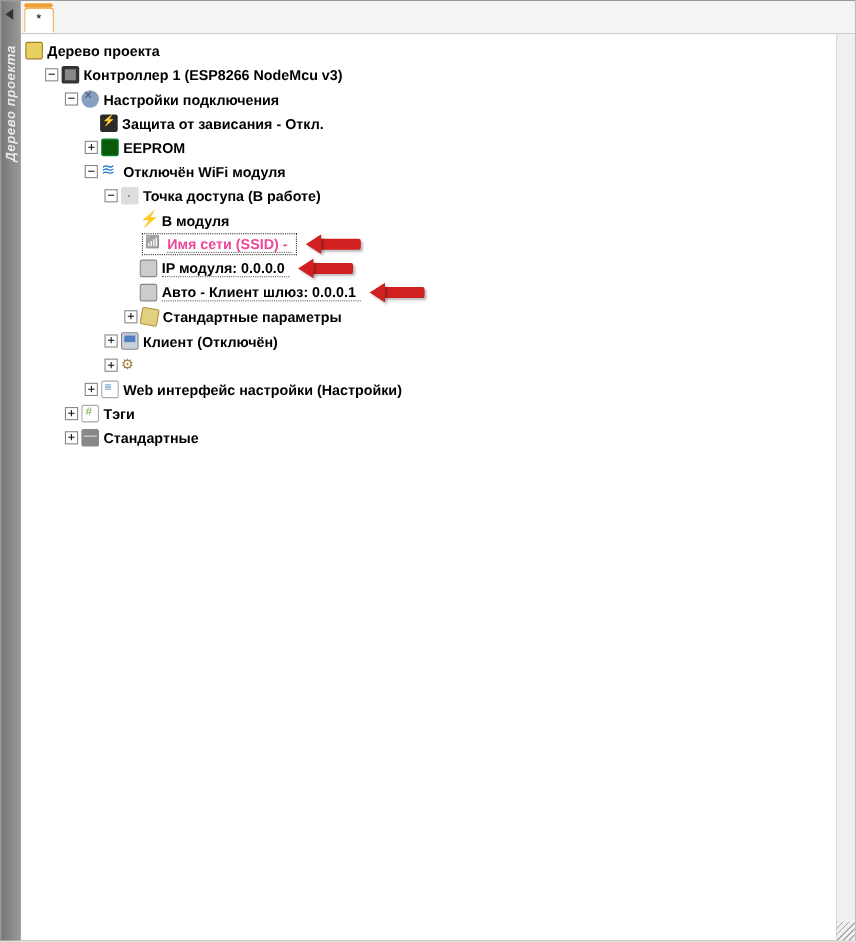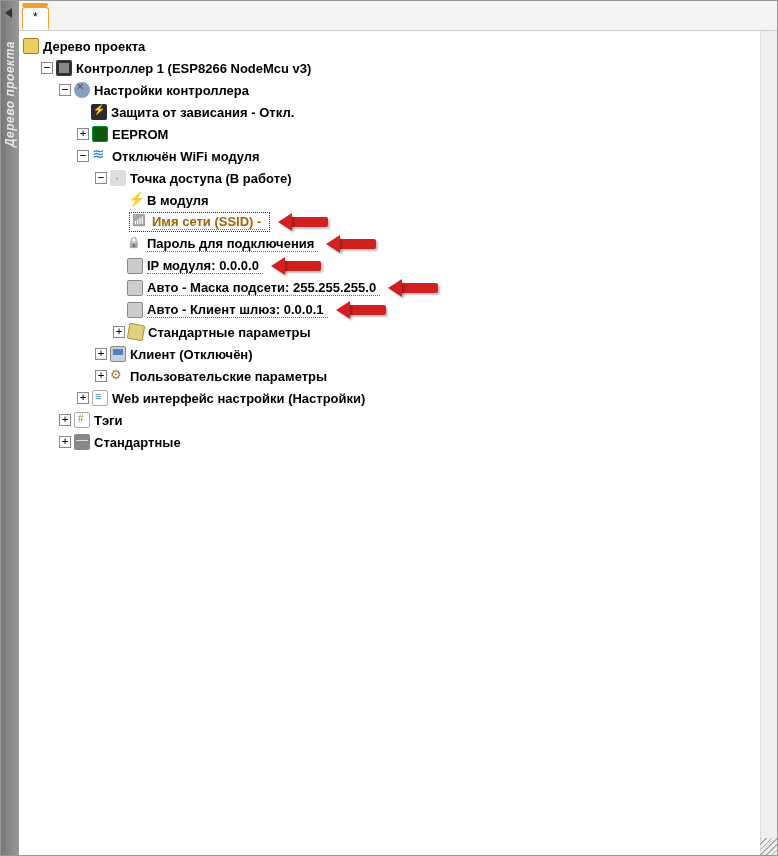--- a/index.html
+++ b/index.html
@@ -101,21 +101,21 @@
   display: flex;
   align-items: center;
   height: 22px;
   white-space: nowrap;
   position: relative;
 }
 .tree-node .label {
   font-weight: bold;
   font-size: 13px;
 }
-.tree-node.red .label { color: #a16207; }
+.tree-node.red .label { color: #ec4899; }
 .expander {
   width: 12px;
   height: 12px;
   border: 1px solid #888;
   background: #fff;
   display: inline-flex;
   align-items: center;
   justify-content: center;
   font-size: 11px;
   line-height: 8px;
@@ -238,21 +238,21 @@
         <span class="indent i1"></span>
         <span class="expander">−</span>
         <span class="icon icon-controller"></span>
         <span class="label">Контроллер 1 (ESP8266 NodeMcu v3)</span>
       </div>
 
       <div class="tree-node">
         <span class="indent i2"></span>
         <span class="expander">−</span>
         <span class="icon icon-settings"></span>
-        <span class="label">Настройки контроллера</span>
+        <span class="label">Настройки подключения</span>
       </div>
 
       <div class="tree-node">
         <span class="indent i3"></span>
         <span style="width:14px;"></span>
         <span class="icon icon-shield"></span>
         <span class="label">Защита от зависания - Откл.</span>
       </div>
 
       <div class="tree-node">
@@ -286,43 +286,29 @@
       <div class="tree-node red selected-row">
         <span class="indent i5"></span>
         <span style="width:14px;"></span>
         <span class="inner-sel">
           <span class="icon icon-ssid"></span>
           <span class="label underline">Имя сети (SSID) -</span>
         </span>
         <span class="arrow-callout"></span>
       </div>
 
-      <div class="tree-node">
-        <span class="indent i5"></span>
-        <span style="width:14px;"></span>
-        <span class="icon icon-lock"></span>
-        <span class="label underline">Пароль для подключения</span>
-        <span class="arrow-callout"></span>
-      </div>
 
       <div class="tree-node">
         <span class="indent i5"></span>
         <span style="width:14px;"></span>
         <span class="icon icon-kb"></span>
         <span class="label underline">IP модуля: 0.0.0.0</span>
         <span class="arrow-callout"></span>
       </div>
 
-      <div class="tree-node">
-        <span class="indent i5"></span>
-        <span style="width:14px;"></span>
-        <span class="icon icon-kb"></span>
-        <span class="label underline">Авто - Маска подсети: 255.255.255.0</span>
-        <span class="arrow-callout"></span>
-      </div>
 
       <div class="tree-node">
         <span class="indent i5"></span>
         <span style="width:14px;"></span>
         <span class="icon icon-kb"></span>
         <span class="label underline">Авто - Клиент шлюз: 0.0.0.1</span>
         <span class="arrow-callout"></span>
       </div>
 
       <div class="tree-node">
@@ -336,21 +322,20 @@
         <span class="indent i4"></span>
         <span class="expander">+</span>
         <span class="icon icon-client"></span>
         <span class="label">Клиент (Отключён)</span>
       </div>
 
       <div class="tree-node">
         <span class="indent i4"></span>
         <span class="expander">+</span>
         <span class="icon icon-user"></span>
-        <span class="label">Пользовательские параметры</span>
       </div>
 
       <div class="tree-node">
         <span class="indent i3"></span>
         <span class="expander">+</span>
         <span class="icon icon-web"></span>
         <span class="label">Web интерфейс настройки (Настройки)</span>
       </div>
 
       <div class="tree-node">

